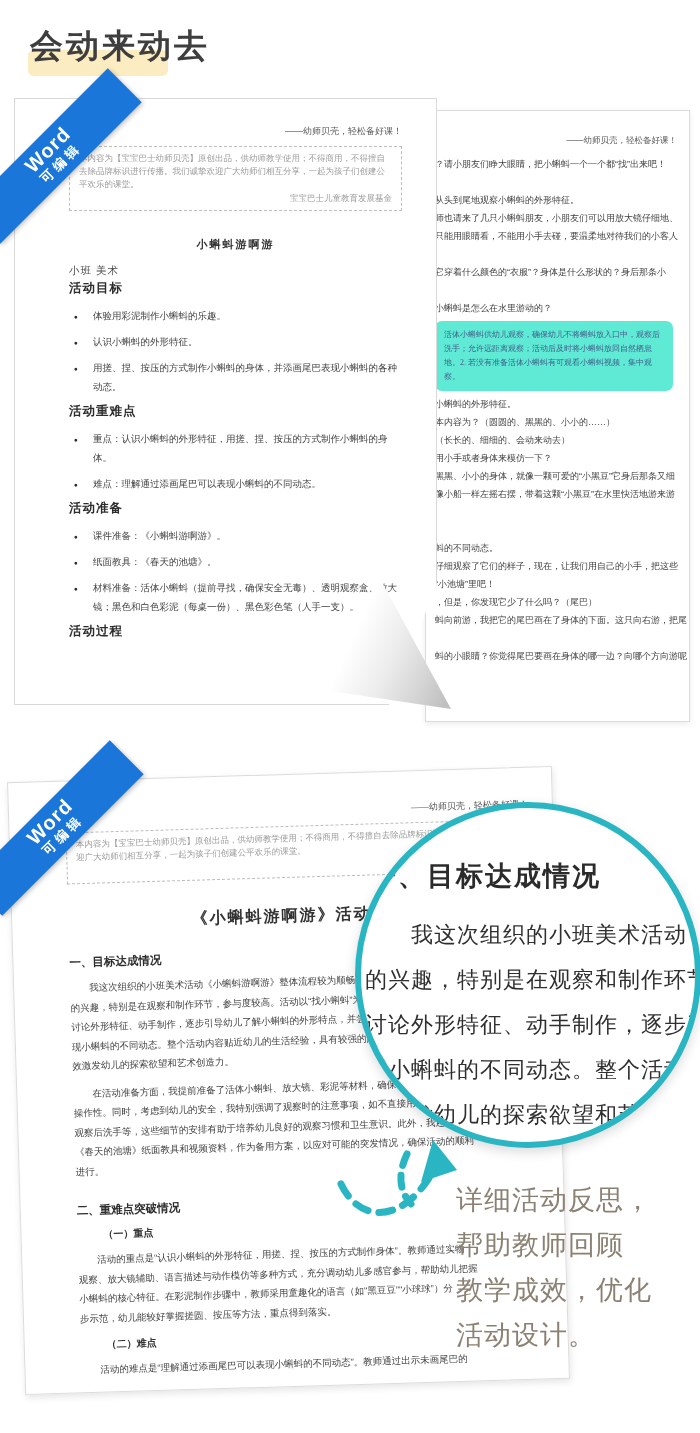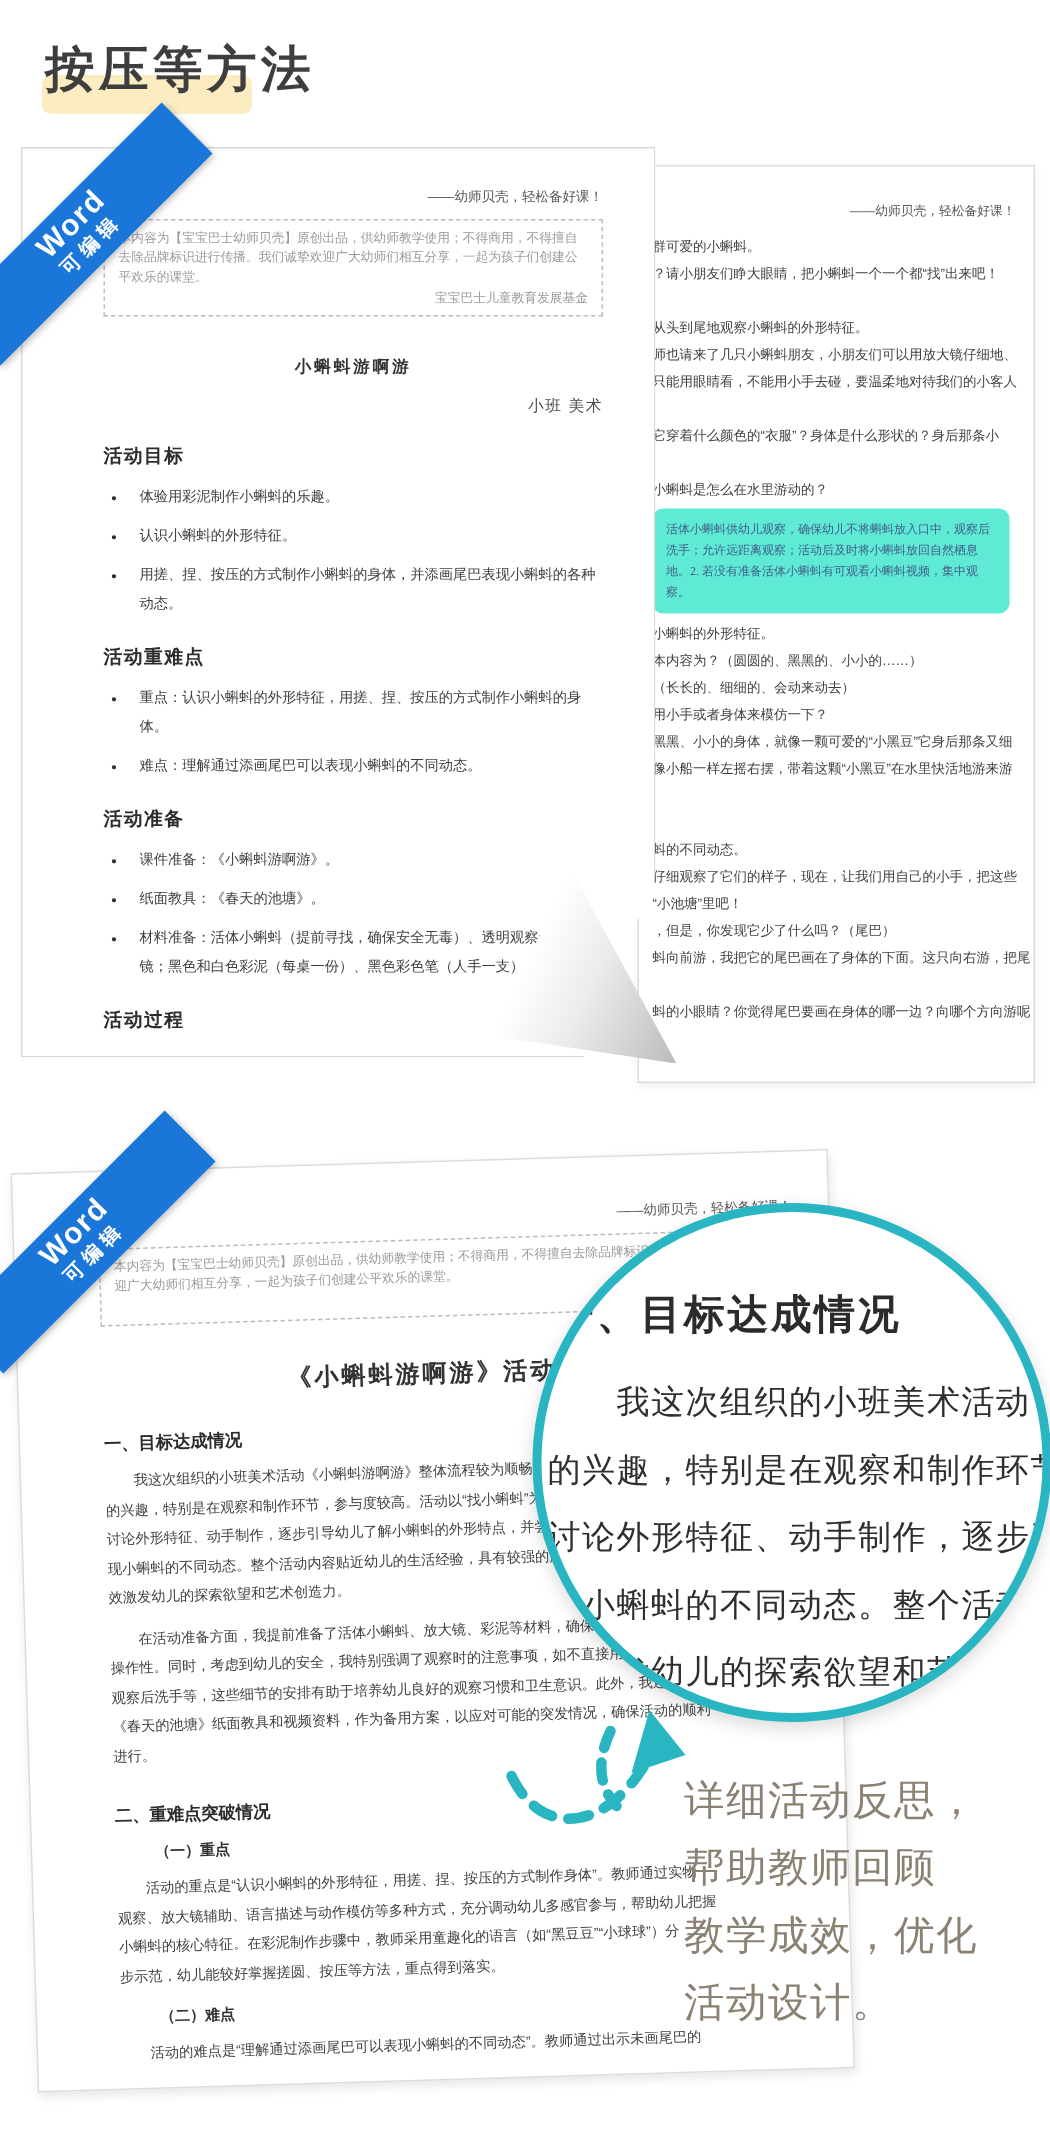--- a/index.html
+++ b/index.html
@@ -8,41 +8,41 @@
 
   
   .main-heading { position:absolute; left:30px; top:24px; z-index:2; }
   .hl-bar { position:absolute; left:-2px; top:26px; width:140px; height:26px; background:#fcecc2; border-radius:6px; z-index:0; }
   .main-heading h1 { position:relative; z-index:1; font-size:33px; font-weight:bold; color:#3e3e3e; letter-spacing:3px; }
 
   
   .hdr-right { text-align:right; font-size:9px; color:#555; }
   .disc { margin-top:8px; border:1px dashed #bdbdbd; padding:5px 9px; font-size:8.5px; line-height:13px; color:#9a9a9a; }
   .disc .sig { text-align:right; margin-top:1px; }
-  .sec { margin-top:18px; font-size:12.5px; font-weight:bold; color:#2d2d2d; letter-spacing:1px; }
+  .sec { margin-top:2px; font-size:12.5px; font-weight:bold; color:#2d2d2d; letter-spacing:1px; }
   .blts { margin-top:9px; }
   .blt { position:relative; padding-left:24px; font-size:9.5px; line-height:19px; color:#3f3f3f; margin-bottom:7px; }
   .blt::before { content:"●"; position:absolute; left:5px; top:1px; font-size:6.5px; color:#2f2f2f; }
 
   
   .doc1 { position:absolute; left:14px; top:98px; width:676px; height:642px; }
   .p2 { position:absolute; left:411px; top:12px; width:265px; height:612px; background:#fff;
         border:1px solid #dcdcdc; box-shadow:0 2px 6px rgba(0,0,0,.08); overflow:hidden;
         padding:24px 4px 0 9px; z-index:1; }
   .p2 .hdr-right { font-size:8.5px; padding-right:8px; margin-bottom:8px; }
   .p2line { font-size:9px; color:#3f3f3f; line-height:18px; min-height:18px; white-space:nowrap; }
   .tipbox { background:#5eead4; border-radius:7px; padding:7px 9px; margin:4px 12px 4px 0;
             font-family:"Liberation Serif", serif; font-size:8px; line-height:14px; color:#41608a; }
 
   .p1wrap { position:absolute; left:0; top:0; width:423px; height:607px; z-index:2; }
   .p1 { width:100%; height:100%; background:#fff; border:1px solid #d9d9d9; overflow:hidden;
         clip-path:polygon(0 0, 100% 0, 100% calc(100% - 122px), calc(100% - 48px) 100%, 0 100%);
         padding:26px 34px 0 54px; filter:drop-shadow(1px 2px 3px rgba(0,0,0,.12)); }
   .p1 .title { margin-top:26px; text-align:center; font-size:11px; font-weight:bold; color:#333; letter-spacing:2px; }
-  .p1sub { margin-top:12px; text-align:right; font-size:10.5px; color:#4a4a4a; letter-spacing:1px; }
+  .p1sub { margin-top:12px; text-align:left; font-size:10.5px; color:#4a4a4a; letter-spacing:1px; }
 
   .curl { position:absolute; right:-14px; bottom:-4px; width:122px; height:130px; z-index:3;
           background:linear-gradient(115deg,#ffffff 28%,#ececec 55%,#d4d4d4 78%,#bfbfbf 96%);
           clip-path:polygon(42% 0, 100% 100%, 0 86%);
           filter:drop-shadow(-3px 3px 3px rgba(0,0,0,.22)); }
 
   .ribbon { position:absolute; left:-60px; top:34px; width:200px; padding:4px 0 6px; background:#1b76d9;
             transform:rotate(-45deg); text-align:center; color:#fff; z-index:6; box-shadow:0 2px 5px rgba(0,0,0,.25); }
   .ribbon .rw { font-size:20px; font-weight:bold; letter-spacing:1px; line-height:22px; }
   .ribbon .re { font-size:13px; letter-spacing:4px; line-height:16px; font-weight:bold; }
@@ -72,29 +72,28 @@
   .caption { position:absolute; left:456px; top:1178px; width:240px; z-index:5; }
   .cap-line { font-size:27px; line-height:45px; color:#8b8173; letter-spacing:1px; }
 </style>
 </head>
 <body>
 
 <div class="stage">
 
   <div class="main-heading">
     <div class="hl-bar"></div>
-    <h1>按压等方法</h1>
+    <h1>会动来动去</h1>
   </div>
 
   <div class="doc1">
 
     <div class="p2">
       <div class="hdr-right">——幼师贝壳，轻松备好课！</div>
       <div>
-          <div class="p2line">群可爱的小蝌蚪。</div>
           <div class="p2line">？请小朋友们睁大眼睛，把小蝌蚪一个一个都“找”出来吧！</div>
           <div class="p2line"></div>
           <div class="p2line">从头到尾地观察小蝌蚪的外形特征。</div>
           <div class="p2line">师也请来了几只小蝌蚪朋友，小朋友们可以用放大镜仔细地、</div>
           <div class="p2line">只能用眼睛看，不能用小手去碰，要温柔地对待我们的小客人</div>
           <div class="p2line"></div>
           <div class="p2line">它穿着什么颜色的“衣服”？身体是什么形状的？身后那条小</div>
           <div class="p2line"></div>
           <div class="p2line">小蝌蚪是怎么在水里游动的？</div>
         </div>

